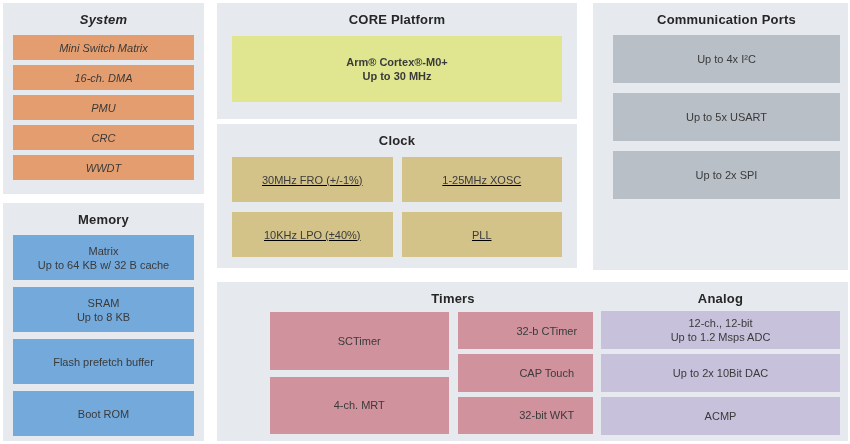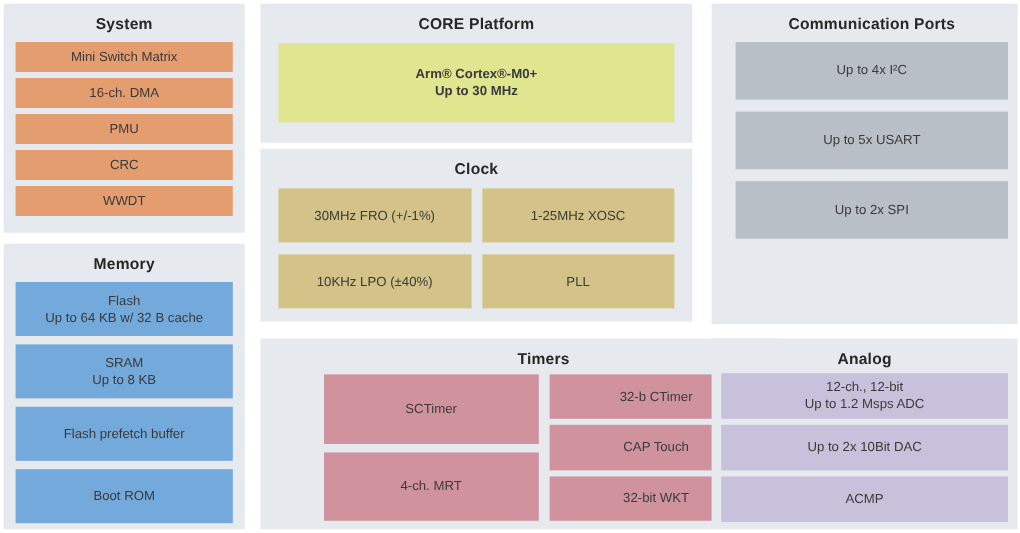--- a/index.html
+++ b/index.html
@@ -30,39 +30,40 @@
     display: flex;
     flex-direction: column;
     align-items: center;
     justify-content: center;
     text-align: center;
     font-size: 11px;
     line-height: 14px;
     color: #3A3A3A;
   }
   
-  #system-panel { left: 3px; top: 3px; width: 201px; height: 191px; }
+  #system-panel { left: 3px; top: 3px; width: 201px; height: 191px; font-style: italic; }
   #system-panel .blocks { margin: 8px 10px 0; display: flex; flex-direction: column; gap: 5px; }
   #system-panel .block { height: 25px; background: #E49D6F; }
   
   #memory-panel { left: 3px; top: 203px; width: 201px; height: 238px; }
   #memory-panel .blocks { margin: 8px 10px 0; display: flex; flex-direction: column; gap: 7px; }
   #memory-panel .block { height: 45px; background: #74A9DC; }
   
   #core-panel { left: 217px; top: 3px; width: 360px; height: 116px; }
   #core-panel .blocks { margin: 9px 15px 0; font-weight: bold; }
   #core-panel .block { height: 66px; background: #DFE68F; }
   
   #clock-panel { left: 217px; top: 124px; width: 360px; height: 144px; }
   #clock-panel .blocks {
     margin: 9px 15px 0;
     display: grid;
     grid-template-columns: 1fr 1fr;
     column-gap: 9px;
     row-gap: 10px;
+    text-decoration: underline;
   }
   #clock-panel .block { height: 45px; background: #D3C389; }
   
   #timers-panel { left: 217px; top: 282px; width: 434px; height: 159px; padding-left: 38px; }
   #timers-panel .blocks {
     margin: 6px 15px 0;
     display: grid;
     grid-template-columns: 1fr 1fr;
     column-gap: 9px;
     height: 122px;
@@ -93,21 +94,21 @@
       <div class="block">PMU</div>
       <div class="block">CRC</div>
       <div class="block">WWDT</div>
     </div>
   </div>
 
   <div class="panel" id="memory-panel">
     <div class="panel-title">Memory</div>
     <div class="blocks">
       <div class="block">
-        <span>Flash</span>
+        <span>Matrix</span>
         <span>Up to 64 KB w/ 32 B cache</span>
       </div>
       <div class="block">
         <span>SRAM</span>
         <span>Up to 8 KB</span>
       </div>
       <div class="block">Flash prefetch buffer</div>
       <div class="block">Boot ROM</div>
     </div>
   </div>

